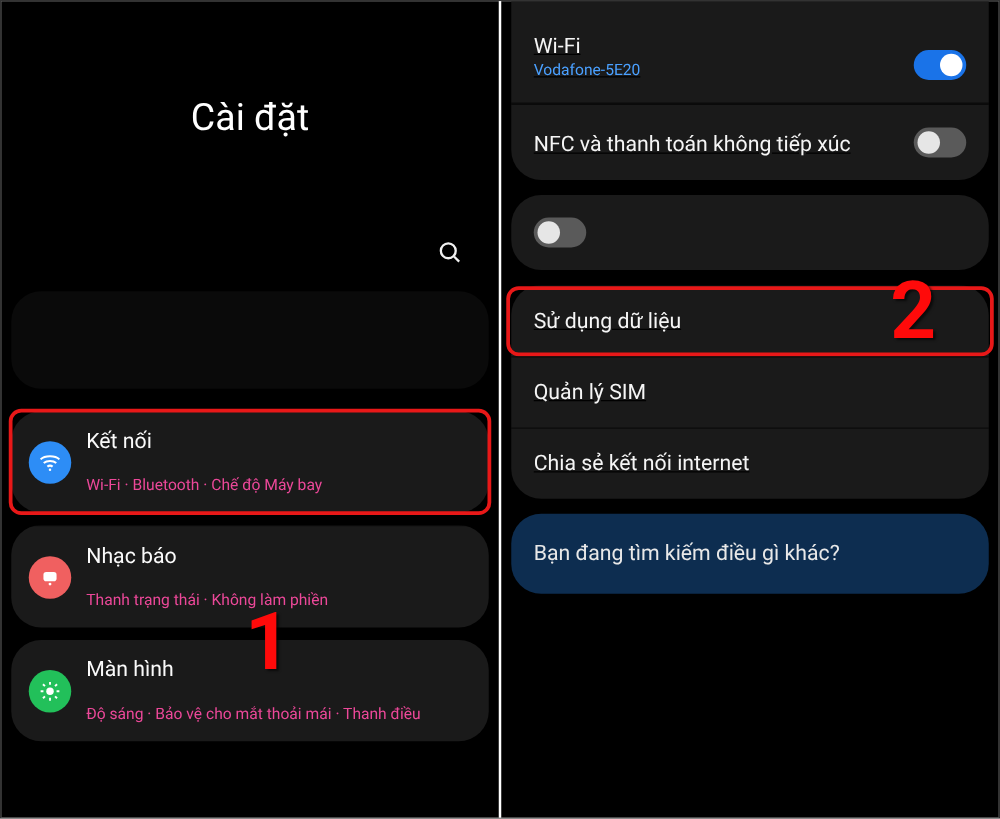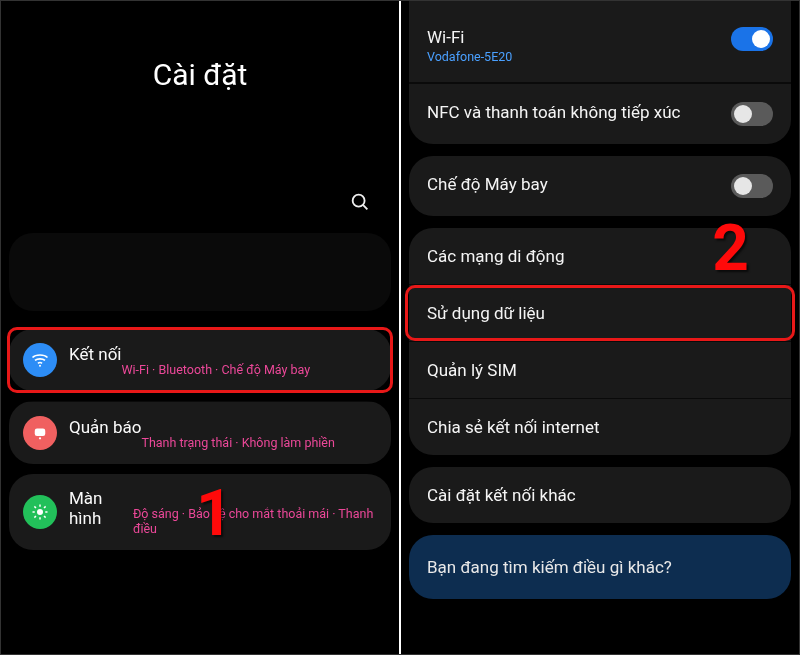--- a/index.html
+++ b/index.html
@@ -1,37 +1,37 @@
 <!DOCTYPE html>
 <html><head>
 <meta charset="utf-8">
 <style>
   * { box-sizing: border-box; margin: 0; padding: 0; }
   html, body { width: 800px; height: 655px; overflow: hidden; font-family: -apple-system, "Segoe UI", Roboto, Arial, sans-serif; background: #fff; }
   .frame { width: 800px; height: 655px; display: flex; border: 1px solid #333; position: relative; }
   .pane { flex: 1 1 50%; background: #000; height: 100%; position: relative; overflow: hidden; }
   .divider { width: 2px; height: 100%; background: #fff; }
   
-  .left-title { position: absolute; top: 56px; left: 0; right: 0; text-align: center; color: #fff; font-size: 30px; font-weight: 400; }
+  .left-title { position: absolute; top: 76px; left: 0; right: 0; text-align: center; color: #fff; font-size: 30px; font-weight: 400; }
   .search-area { position: absolute; top: 190px; right: 28px; }
   .search-area svg { width: 22px; height: 22px; }
   .profile-card { position: absolute; top: 232px; left: 8px; right: 8px; height: 78px; background: #0a0a0a; border-radius: 24px; }
   .list-left { position: absolute; top: 328px; left: 8px; right: 8px; display: flex; flex-direction: column; gap: 10px; }
   .group-l { background: #1a1a1a; border-radius: 24px; padding: 0; }
   .row-l { display: flex; align-items: center; padding: 14px 14px; gap: 12px; position: relative; }
   .row-l .icn { width: 34px; height: 34px; border-radius: 50%; display: flex; align-items: center; justify-content: center; flex-shrink: 0; }
-  .row-l .txt { display: flex; flex-direction: row; }
+  .row-l .txt { display: flex; flex-direction: column; }
   .row-l .title { color: #fafafa; font-size: 17px; font-weight: 400; }
   .row-l .sub { color: #ec4899; font-size: 12.5px; margin-top: 18px; }
   .highlight-red { position: absolute; border: 3px solid #e81818; border-radius: 10px; pointer-events: none; }
   .step-num { position: absolute; font-size: 64px; font-weight: 700; color: #ff0a0a; text-shadow: 2px 2px 2px rgba(0,0,0,.6); pointer-events: none; }
   
   .list-right { position: absolute; top: 8px; left: 8px; right: 8px; display: flex; flex-direction: column; gap: 12px; }
   .group-r { background: #1a1a1a; border-radius: 24px; }
-  .row-r { display: flex; align-items: flex-start; justify-content: space-between; padding: 18px 18px; position: relative; }
+  .row-r { display: flex; align-items: flex-end; justify-content: space-between; padding: 18px 18px; position: relative; text-decoration: underline; }
   .row-r .lbls { display: flex; flex-direction: column; }
   .row-r .title { color: #f5f5f5; font-size: 17px; font-weight: 400; }
   .row-r .sub { color: #4aa0ff; font-size: 12.5px; margin-top: 2px; }
   .hair { height: 1px; background: #000; margin: 0 0; opacity: .6; }
   
   .tog { width: 42px; height: 24px; border-radius: 12px; position: relative; flex-shrink: 0; }
   .tog .knob { position: absolute; width: 18px; height: 18px; border-radius: 50%; top: 3px; background: #fff; }
   .tog.on { background: #1a73e8; }
   .tog.on .knob { right: 3px; }
   .tog.off { background: #5a5a5a; }
@@ -85,21 +85,21 @@
       <div class="group-l">
         <div class="hair"></div>
         <div class="row-l">
           <span class="icn ic-notif">
             <svg width="18" height="18" viewBox="0 0 24 24" fill="#fff">
                 <rect x="5" y="6" width="14" height="10" rx="3"></rect>
                 <circle cx="12" cy="19" r="1.5"></circle>
               </svg>
           </span>
           <div class="txt">
-            <span class="title">Quản báo</span>
+            <span class="title">Nhạc báo</span>
             <span class="sub">Thanh trạng thái · Không làm phiền</span>
           </div>
         </div>
       </div>
 
       <div class="group-l">
         <div class="row-l">
           <span class="icn ic-disp">
             <svg width="18" height="18" viewBox="0 0 24 24" fill="#fff">
                 <circle cx="12" cy="12" r="4"></circle>
@@ -149,35 +149,27 @@
               <span class="title">NFC và thanh toán không tiếp xúc</span>
             </div>
           <div class="tog off">
               <div class="knob"></div>
             </div>
         </div>
       </div>
 
       <div class="group-r">
         <div class="row-r">
-          <div class="lbls">
-              <span class="title">Chế độ Máy bay</span>
-            </div>
           <div class="tog off">
               <div class="knob"></div>
             </div>
         </div>
       </div>
 
       <div class="group-r" style="position:relative;">
-        <div class="row-r">
-          <div class="lbls">
-              <span class="title">Các mạng di động</span>
-            </div>
-        </div>
         <div class="hair"></div>
         <div class="row-r" style="position:relative;">
           <div class="lbls">
               <span class="title">Sử dụng dữ liệu</span>
             </div>
           <div class="highlight-red" style="top:0;left:-4px;right:-4px;bottom:0;"></div>
         </div>
         <div class="hair"></div>
         <div class="row-r">
           <div class="lbls">
@@ -185,27 +177,20 @@
             </div>
         </div>
         <div class="hair"></div>
         <div class="row-r">
           <div class="lbls">
               <span class="title">Chia sẻ kết nối internet</span>
             </div>
         </div>
       </div>
 
-      <div class="group-r">
-        <div class="row-r">
-          <div class="lbls">
-              <span class="title">Cài đặt kết nối khác</span>
-            </div>
-        </div>
-      </div>
 
       <div class="suggestion">
         <span>Bạn đang tìm kiếm điều gì khác?</span>
       </div>
 
     </div>
 
     <div class="step-num" style="right:50px; top:210px;">2</div>
   </div>
 

